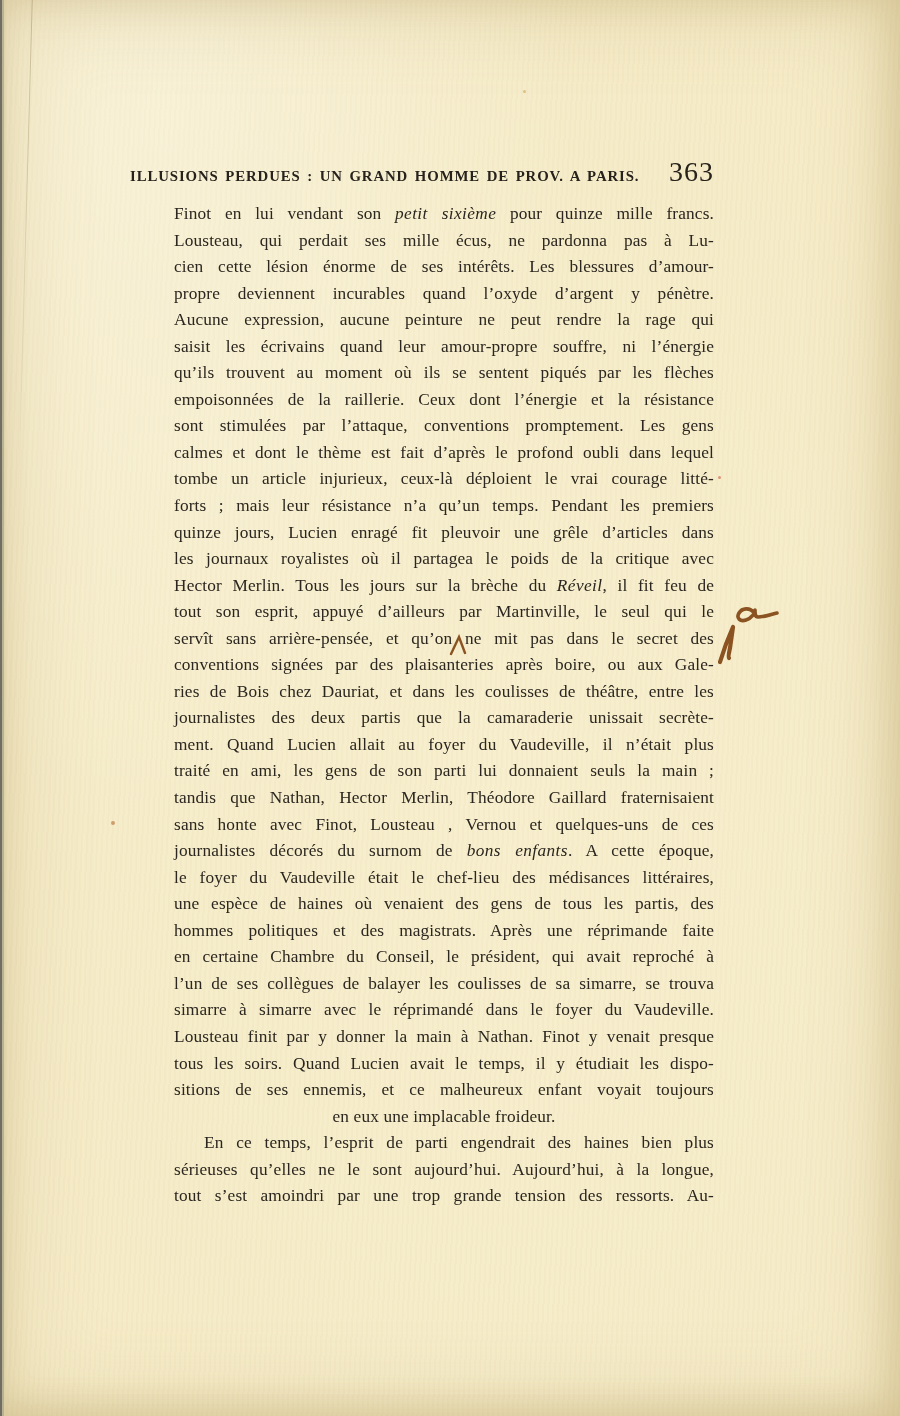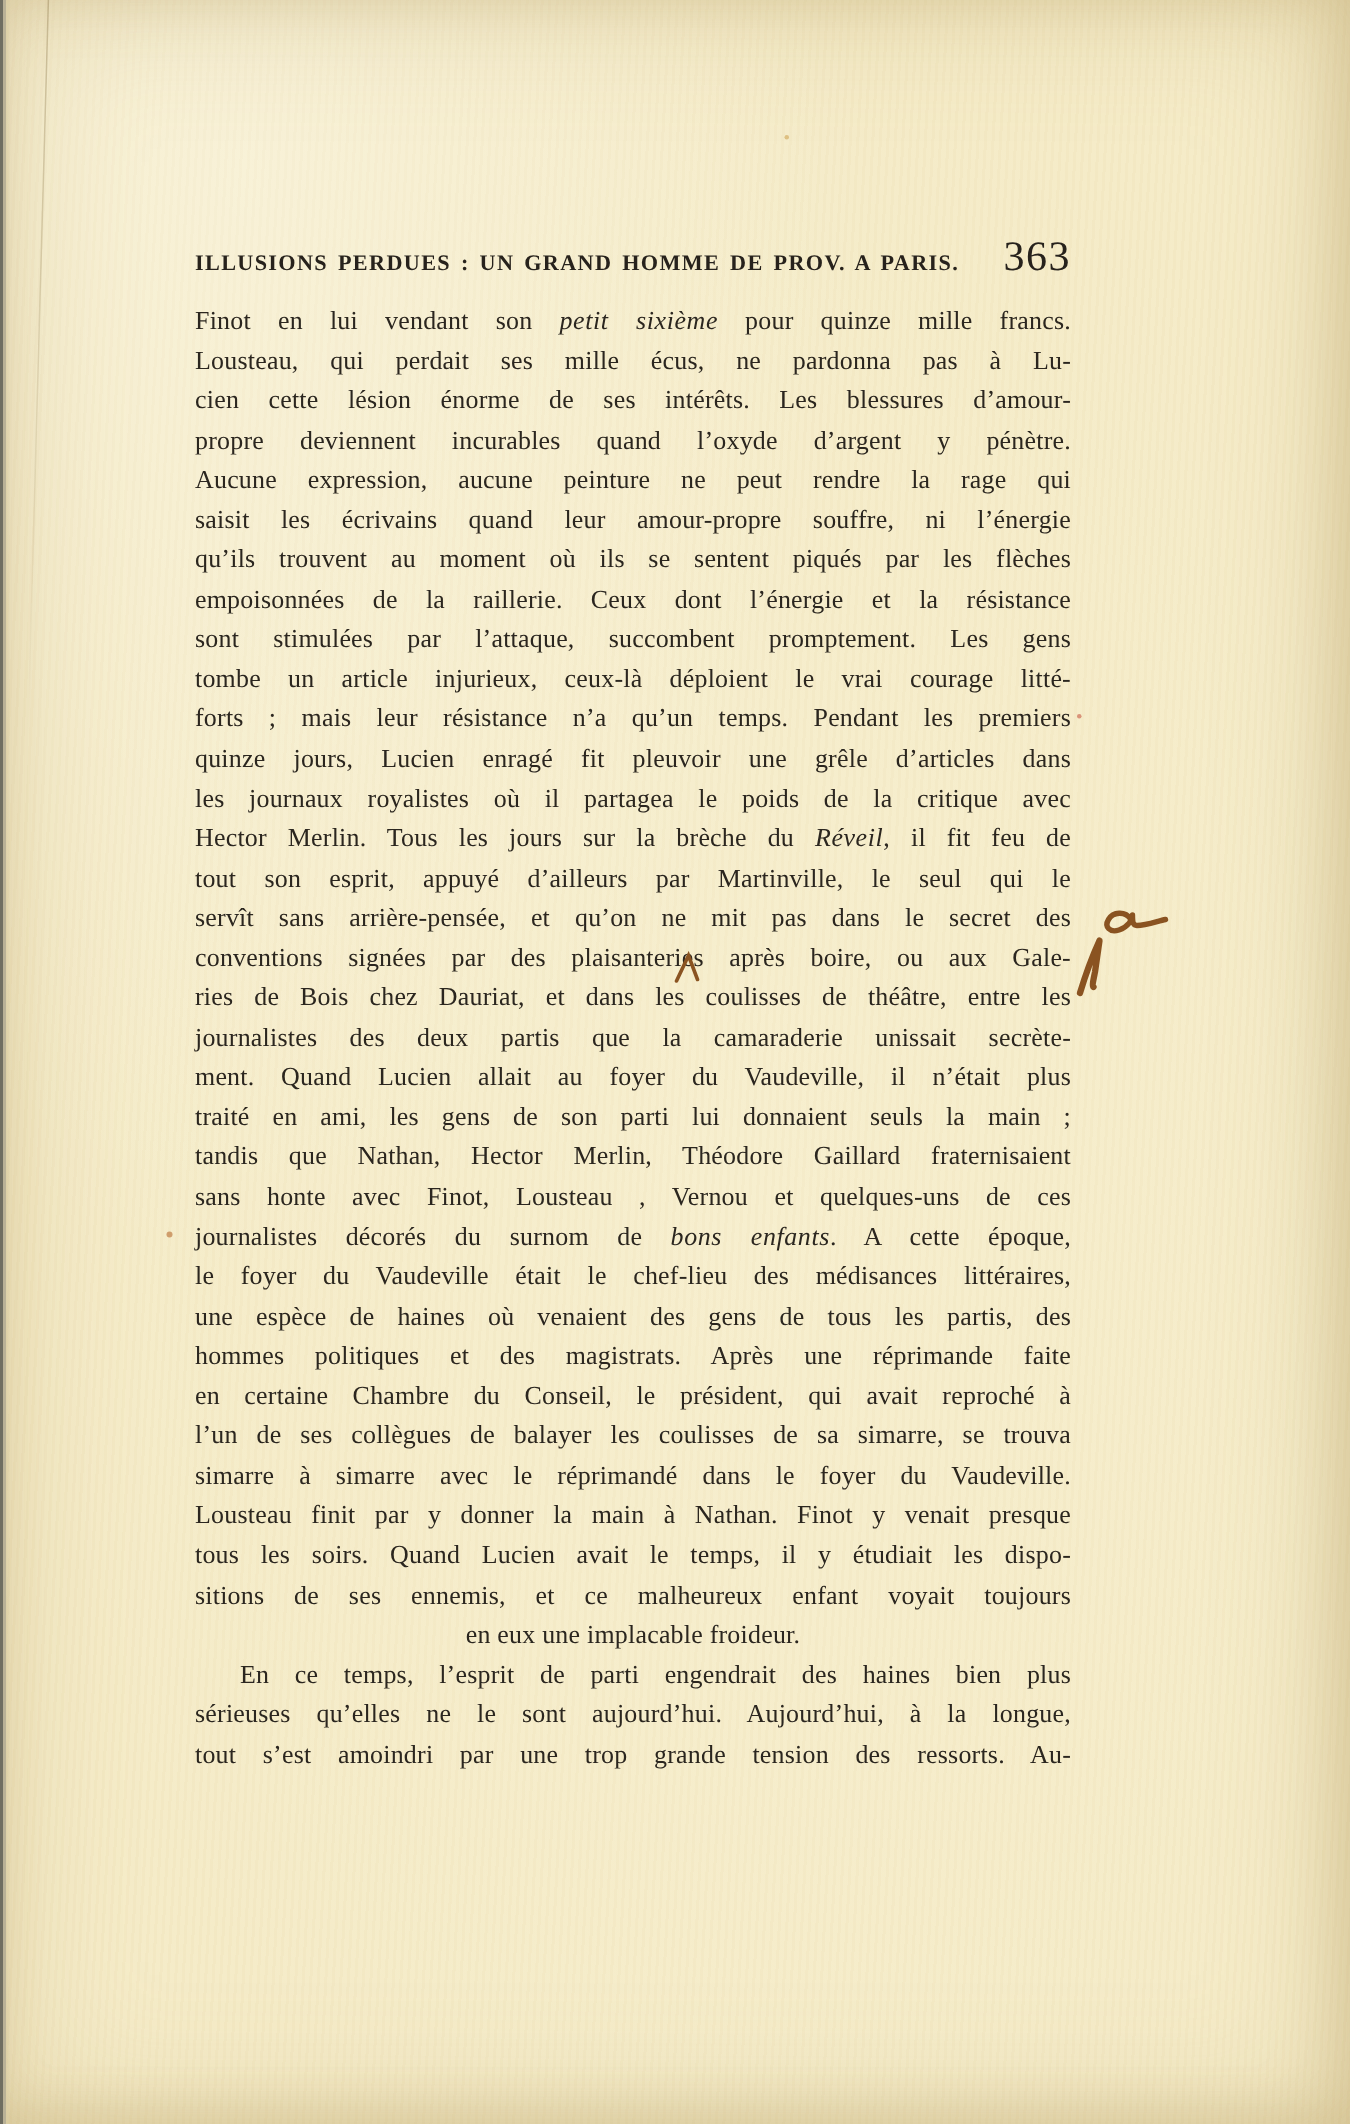--- a/index.html
+++ b/index.html
@@ -48,20 +48,21 @@
     color:#27221c;
   }
   .text-block{margin-top:6px;}
   .line{
     font-size:17.3px;
     line-height:26.55px;
     height:26.55px;
     letter-spacing:0.15px;
     text-align:justify;
     text-rendering:optimizeLegibility;
+    margin-left:44px;
   }
   .line::after{content:"";display:inline-block;width:100%;height:0;}
   .line.flush{text-align:center;}
   .line.flush::after{display:none;}
   .line.indent{text-indent:30px;}
   .line i{letter-spacing:0.4px;}
   .marginalia{position:absolute;pointer-events:none;}
   .speck{position:absolute;border-radius:50%;}
 </style>
 </head>
@@ -79,21 +80,22 @@
     </div>
     <div class="text-block">
         <div class="line"><span>Finot en lui vendant son </span><i>petit sixième</i><span> pour quinze mille francs.</span></div>
         <div class="line"><span>Lousteau, qui perdait ses mille écus, ne pardonna pas à Lu-</span></div>
         <div class="line"><span>cien cette lésion énorme de ses intérêts. Les blessures d’amour-</span></div>
         <div class="line"><span>propre deviennent incurables quand l’oxyde d’argent y pénètre.</span></div>
         <div class="line"><span>Aucune expression, aucune peinture ne peut rendre la rage qui</span></div>
         <div class="line"><span>saisit les écrivains quand leur amour-propre souffre, ni l’énergie</span></div>
         <div class="line"><span>qu’ils trouvent au moment où ils se sentent piqués par les flèches</span></div>
         <div class="line"><span>empoisonnées de la raillerie. Ceux dont l’énergie et la résistance</span></div>
-        <div class="line"><span>sont stimulées par l’attaque, succombent promptement. Les gens</span></div>
+        <div class="line"><span>sont stimulées par l’attaque, conventions promptement. Les gens</span></div>
+        <div class="line"><span>calmes et dont le thème est fait d’après le profond oubli dans lequel</span></div>
         <div class="line"><span>tombe un article injurieux, ceux-là déploient le vrai courage litté-</span></div>
         <div class="line"><span>forts ; mais leur résistance n’a qu’un temps. Pendant les premiers</span></div>
         <div class="line"><span>quinze jours, Lucien enragé fit pleuvoir une grêle d’articles dans</span></div>
         <div class="line"><span>les journaux royalistes où il partagea le poids de la critique avec</span></div>
         <div class="line"><span>Hector Merlin. Tous les jours sur la brèche du </span><i>Réveil</i><span>, il fit feu de</span></div>
         <div class="line"><span>tout son esprit, appuyé d’ailleurs par Martinville, le seul qui le</span></div>
         <div class="line"><span>servît sans arrière-pensée, et qu’on ne mit pas dans le secret des</span></div>
         <div class="line"><span>conventions signées par des plaisanteries après boire, ou aux Gale-</span></div>
         <div class="line"><span>ries de Bois chez Dauriat, et dans les coulisses de théâtre, entre les</span></div>
         <div class="line"><span>journalistes des deux partis que la camaraderie unissait secrète-</span></div>

